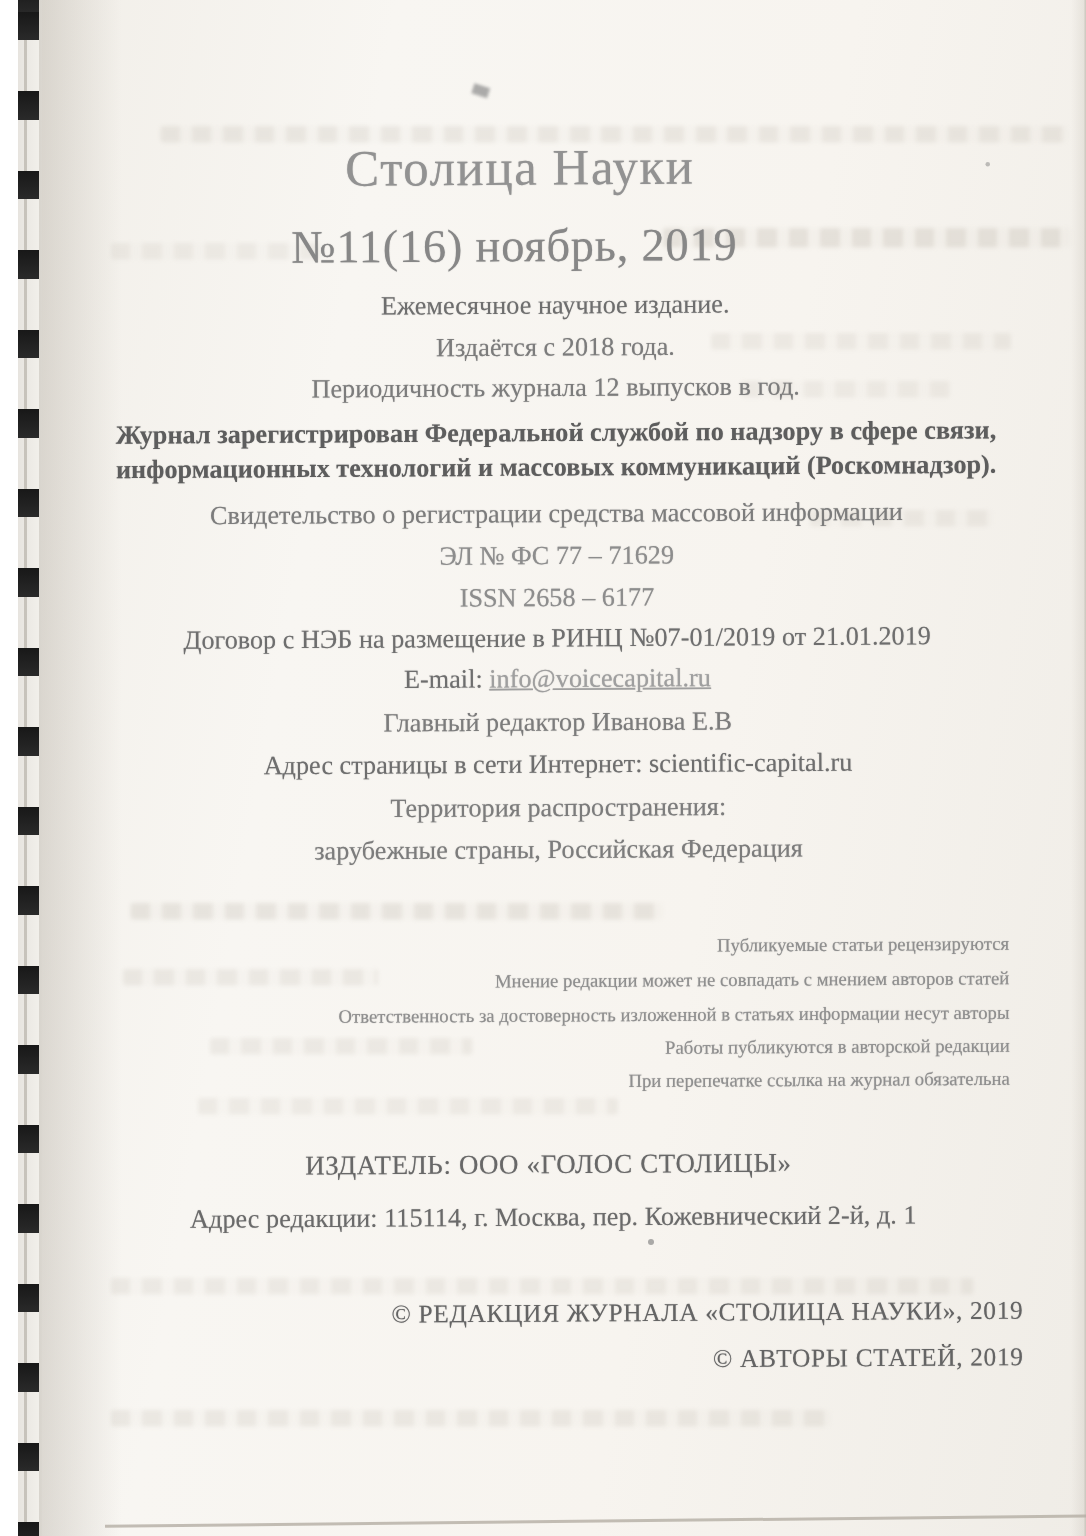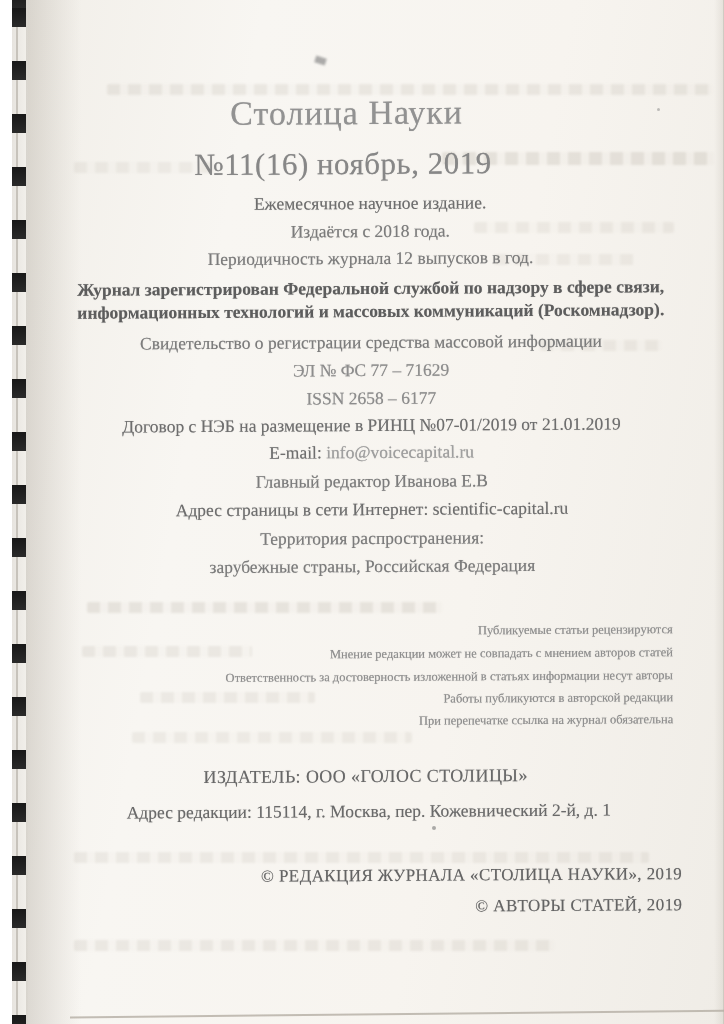--- a/index.html
+++ b/index.html
@@ -67,21 +67,21 @@
     margin: 0; text-align: center;
     color: #6e6e6e;
     text-shadow: 0 0 .7px rgba(110,110,110,.55);
   }
   .title   { font-size: 34px; color: #929292; letter-spacing: 1px; transform: translateX(-23px); }
   .issue   { font-size: 31px; color: #878787; letter-spacing: .5px; transform: translateX(-27px); }
   .body-t  { font-size: 17.5px; }
   .ink-2   { color: #7c7c7c; }
   .ink-3   { color: #8d8d8d; }
   .reg-par { font-size: 17.5px; font-weight: bold; color: #5d5d5d; line-height: 23px; left: 42px; right: 46px; }
-  .email-link { color: #9f9f9f; }
+  .email-link { color: #9f9f9f; text-decoration: underline; }
   .small-t { font-size: 12.5px; text-align: right; right: 64px; color: #8f8f8f; }
   .pub     { font-size: 18px; letter-spacing: .4px; color: #686868; transform: translateX(-8px); }
   .addr    { font-size: 17.5px; color: #6a6a6a; transform: translateX(-5px); }
   .copy    { font-size: 17px; text-align: right; right: 56px; color: #646464; letter-spacing: .4px; }
 </style>
 </head>
 <body>
 
 <div class="page">
 

